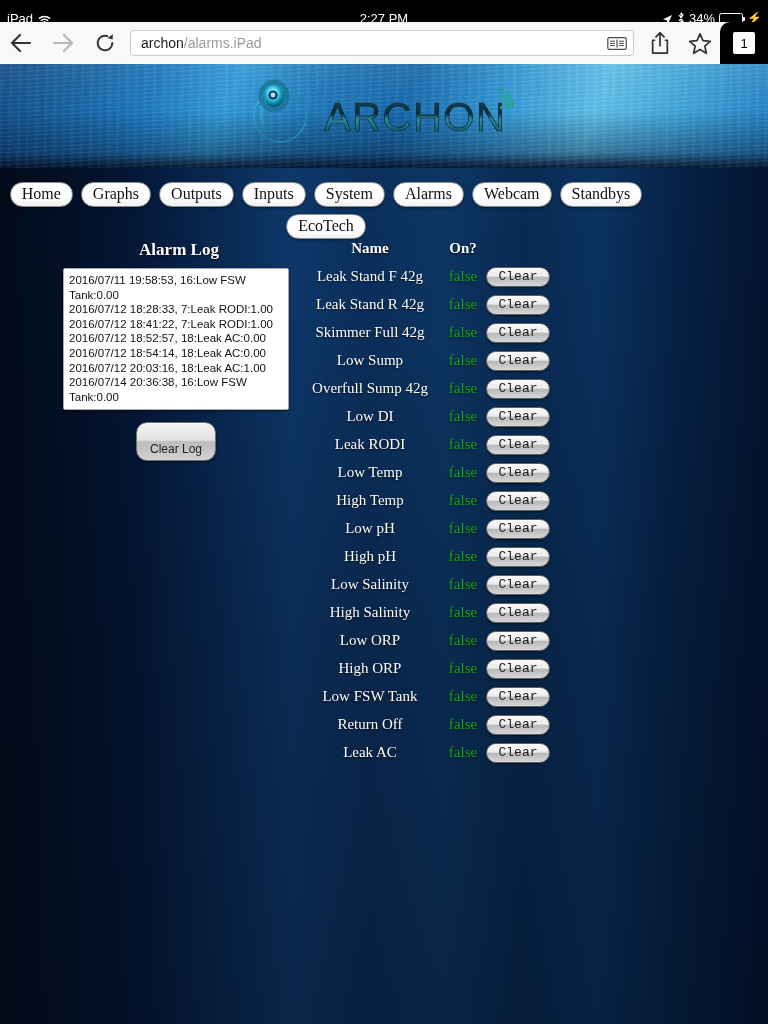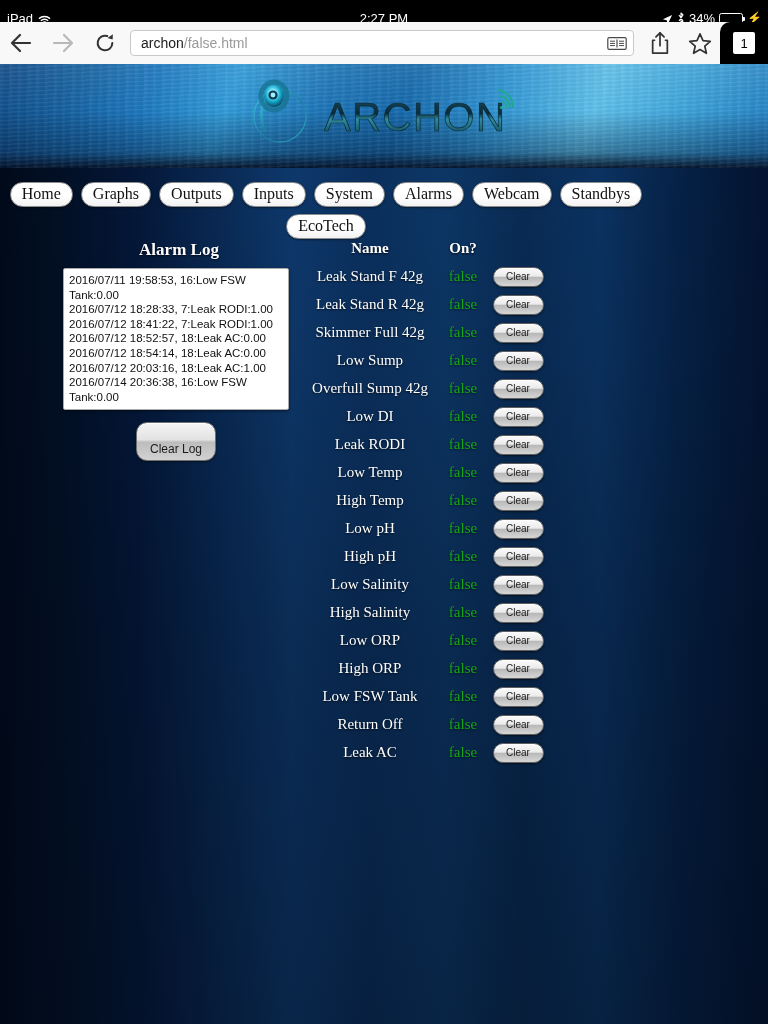--- a/index.html
+++ b/index.html
@@ -236,22 +236,22 @@
     text-shadow: 0 1px 2px rgba(0,0,0,0.75);
   }
   .cell-on {
     font-family: "Liberation Serif", serif;
     font-size: 15px;
     text-align: center;
     text-shadow: 0 1px 2px rgba(0,0,0,0.6);
   }
   .cell-act { text-align: center; }
   .btn-clear {
-    font-family: Liberation Sans, sans-serif;
-    font-size: 10px; color: #1c1c1c;
+    font-family: Liberation Mono, monospace;
+    font-size: 13px; color: #1c1c1c;
     background: linear-gradient(to bottom, #fbfbfb 0%, #ebebeb 45%, #b9b9b9 52%, #d6d6d6 100%);
     border: 1px solid #5f5f5f;
     border-radius: 10px;
     padding: 2px 11px 3px;
     cursor: pointer;
     box-shadow: 0 1px 2px rgba(0,0,0,0.5), inset 0 1px 0 rgba(255,255,255,0.9);
     line-height: 13px;
     min-width: 51px;
   }
 </style>
@@ -301,21 +301,21 @@
     </svg>
   </div>
   <div class="nav-btn">
     <svg viewBox="0 0 24 24" width="22" height="22">
       <path d="M20 12 A8 8 0 1 1 14.5 4.4" stroke="#333" stroke-width="2.2" fill="none" stroke-linecap="round"></path>
       <path d="M20.6 2.4 L20.3 8.2 L14.7 6.6 Z" fill="#333"></path>
     </svg>
   </div>
   <div class="urlbar">
     <span class="url-host">archon</span>
-      <span class="url-path">/false.html</span>
+      <span class="url-path">/alarms.iPad</span>
     <span class="url-spacer"></span>
     <span class="reader-ico">
       <svg viewBox="0 0 20 15" width="20" height="15">
         <rect x="0.8" y="1.6" width="18.4" height="11.8" rx="1.4" stroke="#4a4a4a" stroke-width="1.2" fill="none"></rect>
         <line x1="10" y1="3.4" x2="10" y2="11.6" stroke="#4a4a4a" stroke-width="1.2"></line>
         <line x1="3" y1="5.2" x2="8" y2="5.2" stroke="#4a4a4a" stroke-width="1"></line>
         <line x1="3" y1="7.4" x2="8" y2="7.4" stroke="#4a4a4a" stroke-width="1"></line>
         <line x1="3" y1="9.6" x2="8" y2="9.6" stroke="#4a4a4a" stroke-width="1"></line>
         <line x1="12" y1="5.2" x2="17" y2="5.2" stroke="#4a4a4a" stroke-width="1"></line>
         <line x1="12" y1="7.4" x2="17" y2="7.4" stroke="#4a4a4a" stroke-width="1"></line>

